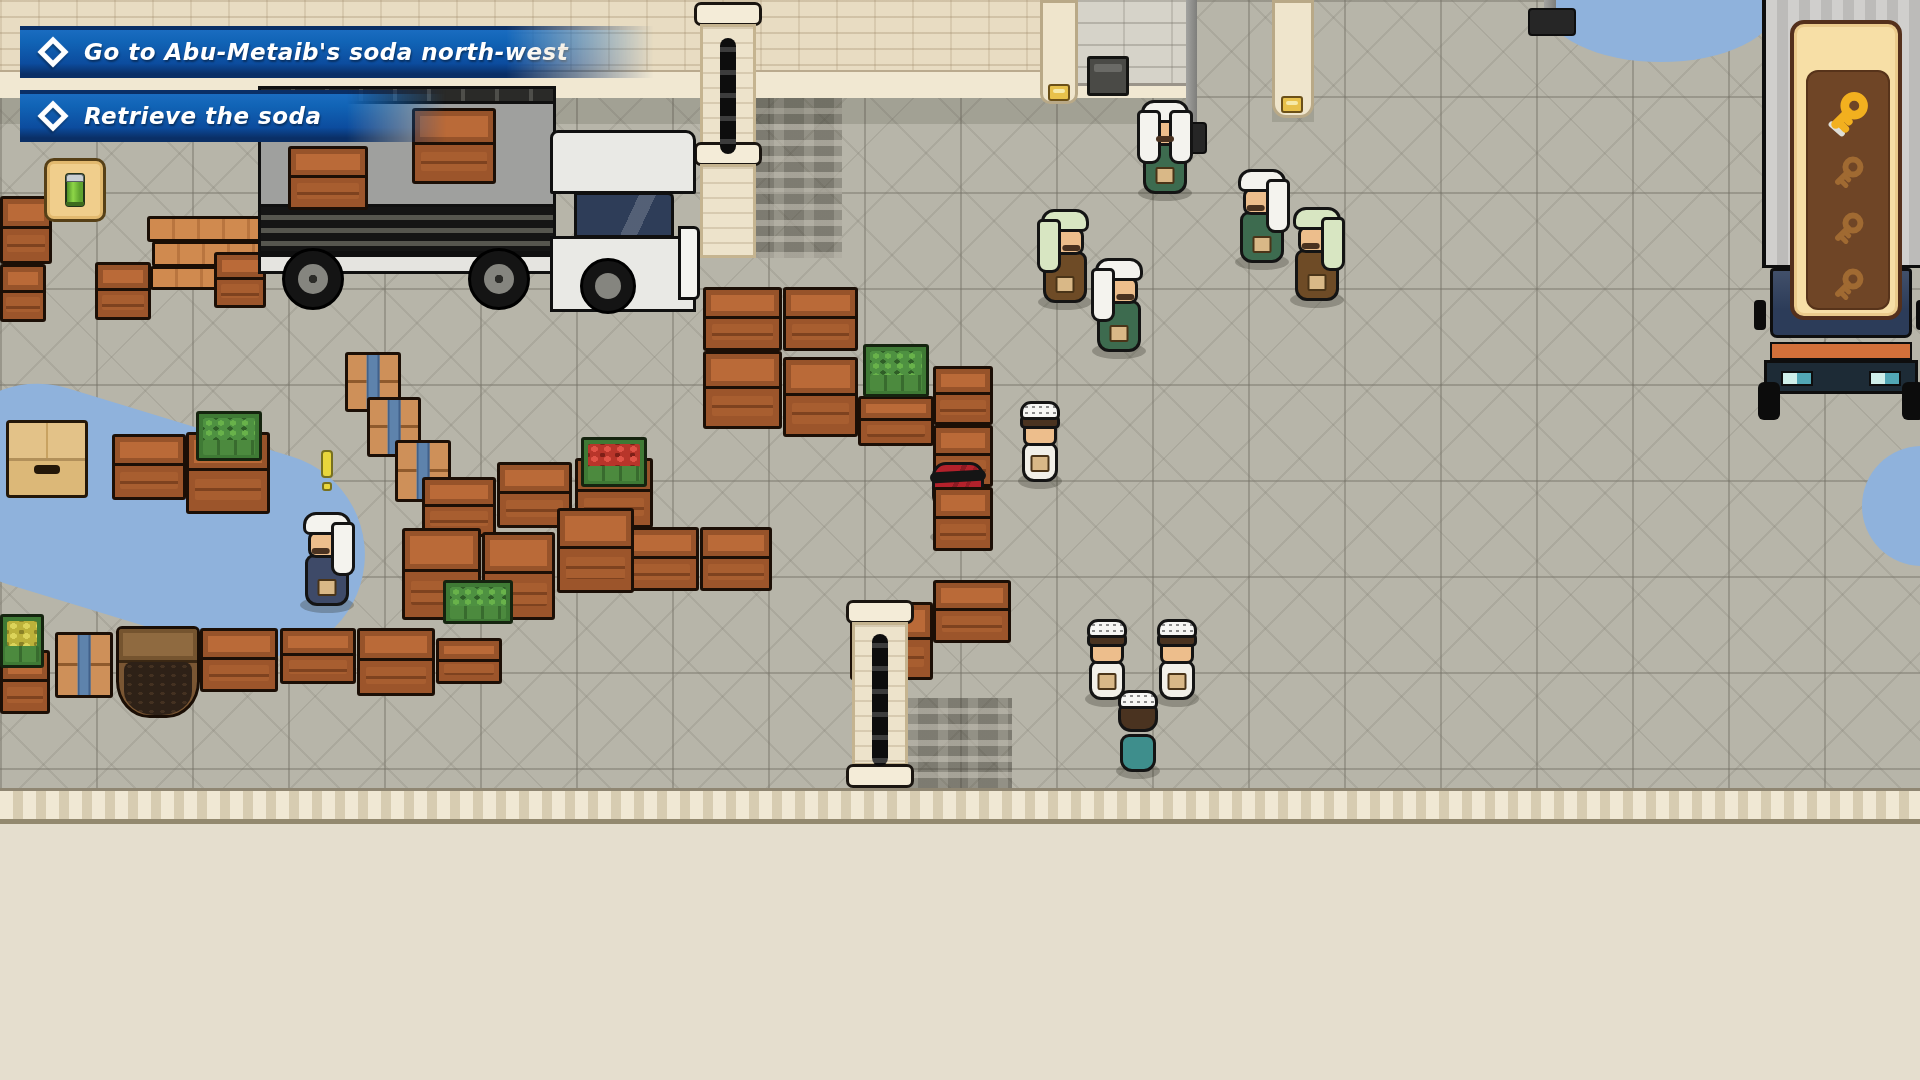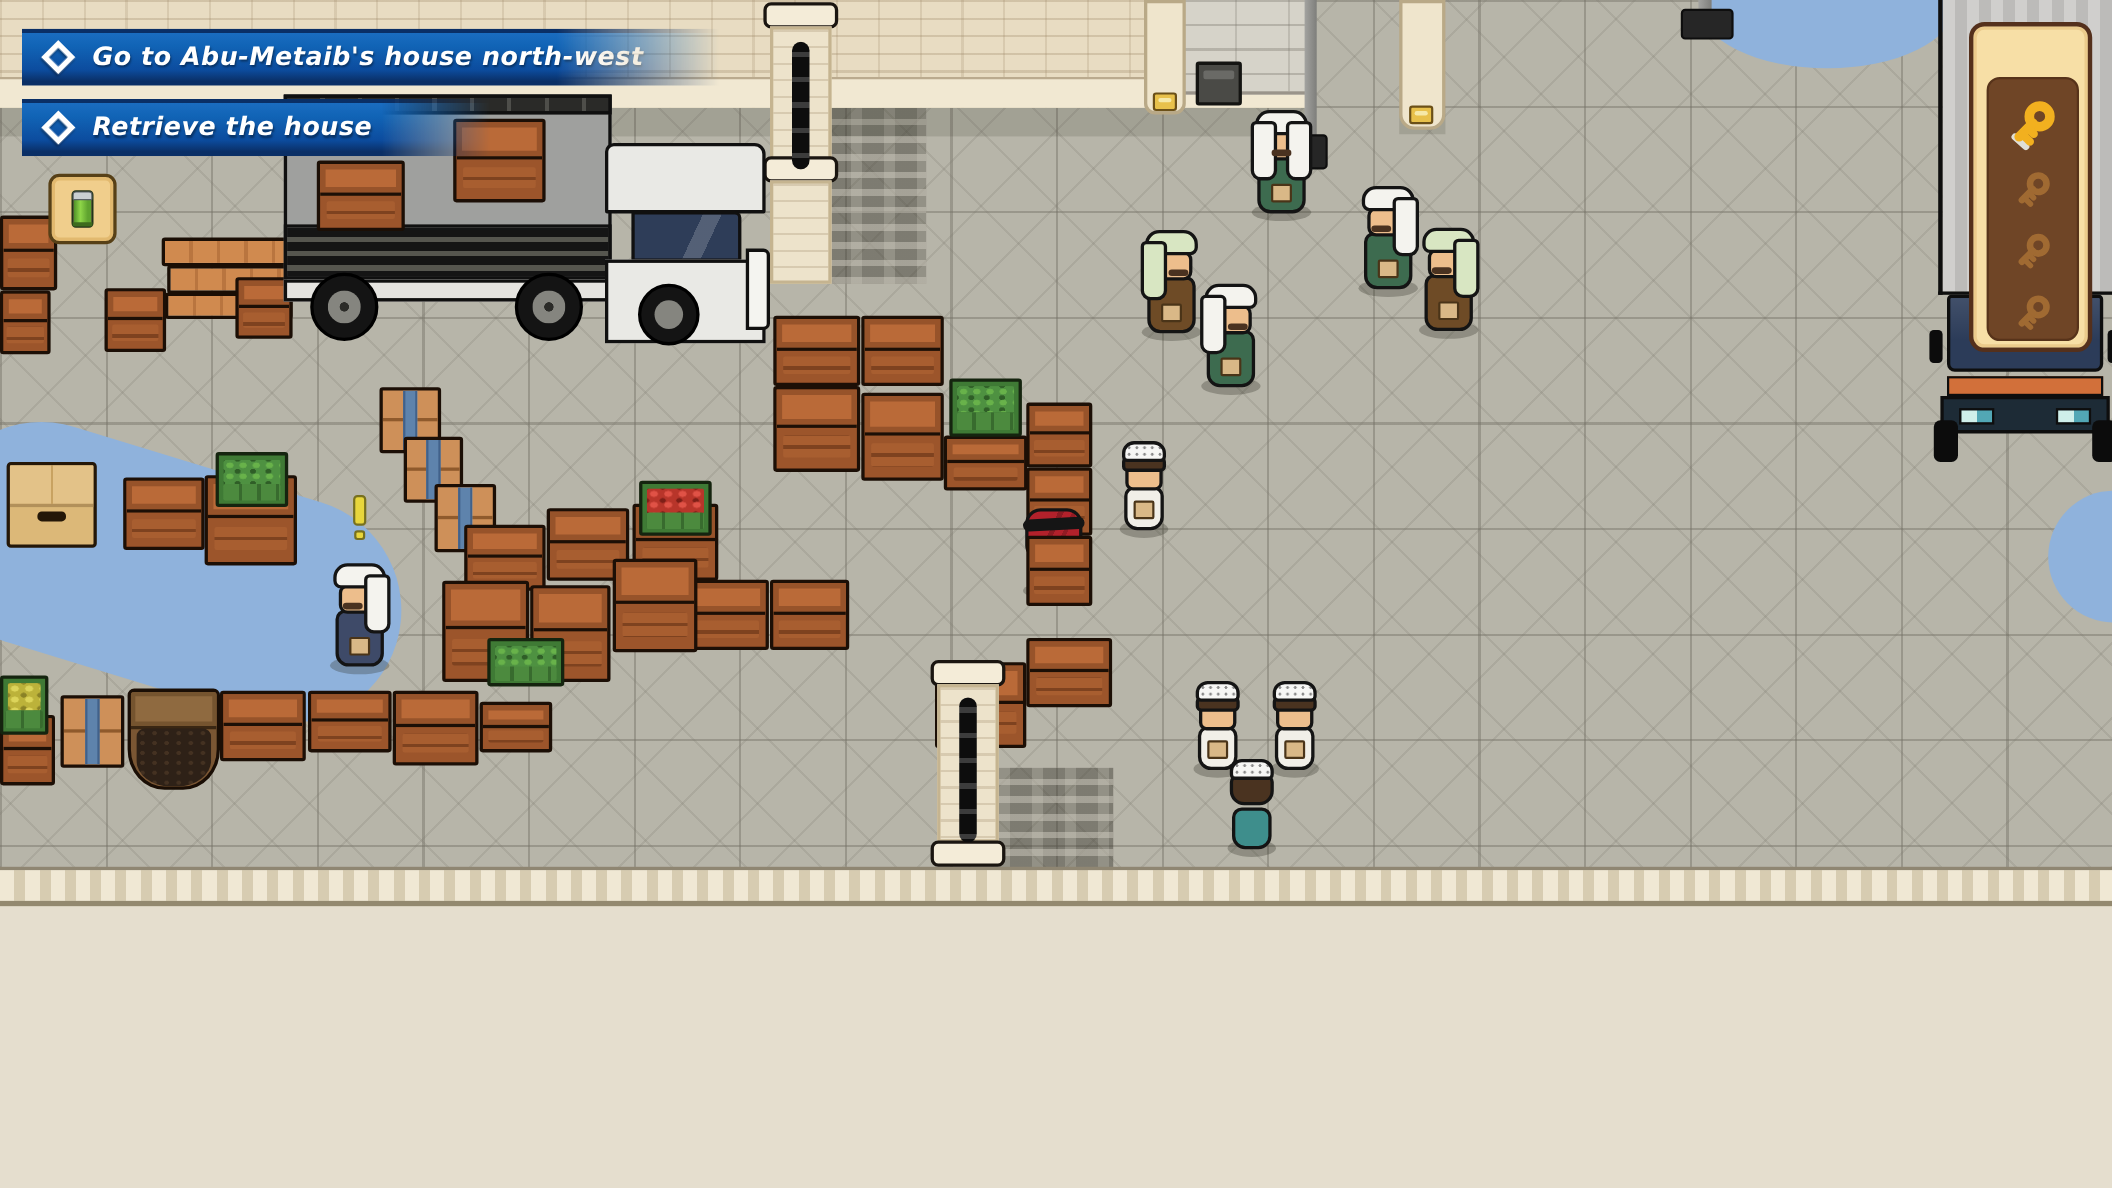--- a/index.html
+++ b/index.html
@@ -389,25 +389,25 @@
         <div class="excl">
           <div class="bar"></div>
           <div class="dot"></div>
         </div>
       </div>
     </div>
 
   <div id="objectives">
       <div class="banner" style="width: 640px;">
         <span class="diamond"></span>
-        <span>Go to Abu-Metaib's house north-west</span>
+        <span>Go to Abu-Metaib's soda north-west</span>
       </div>
       <div class="banner" style="width: 430px;">
         <span class="diamond"></span>
-        <span>Retrieve the house</span>
+        <span>Retrieve the soda</span>
       </div>
     </div>
 
   <div id="soda-slot">
     <div class="can"></div>
   </div>
 
   <div id="key-panel">
     <div class="inner" id="key-slots">
         <div class="keyslot found">

